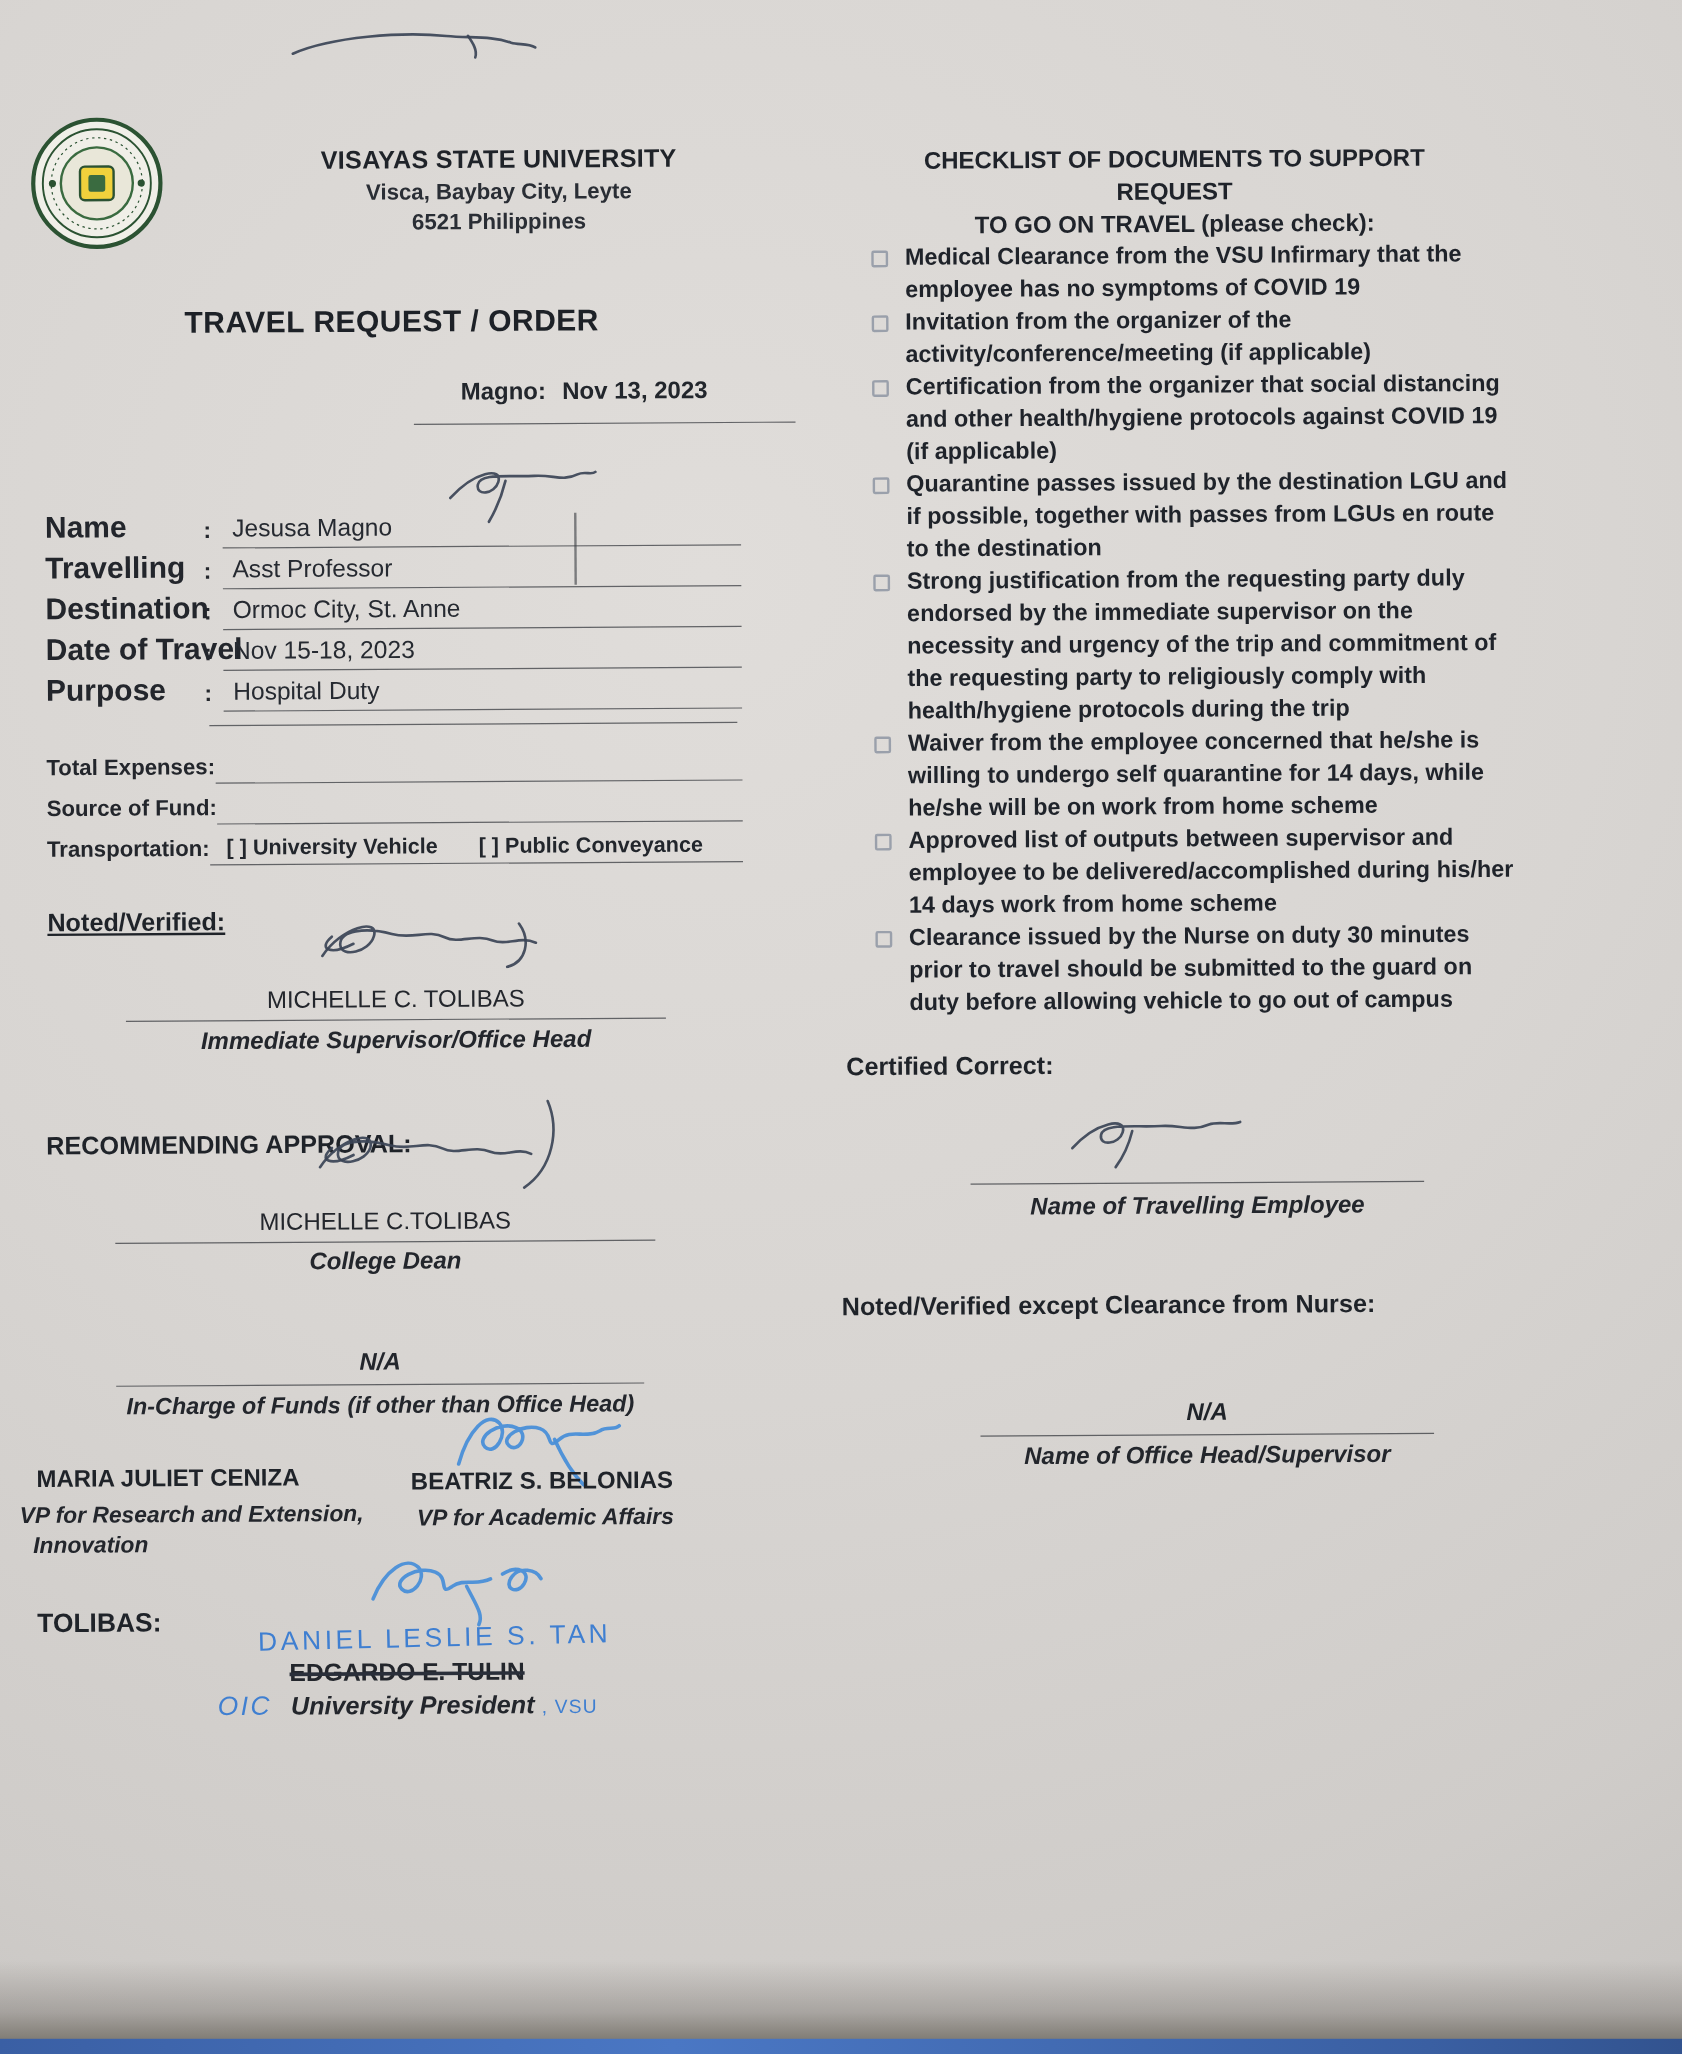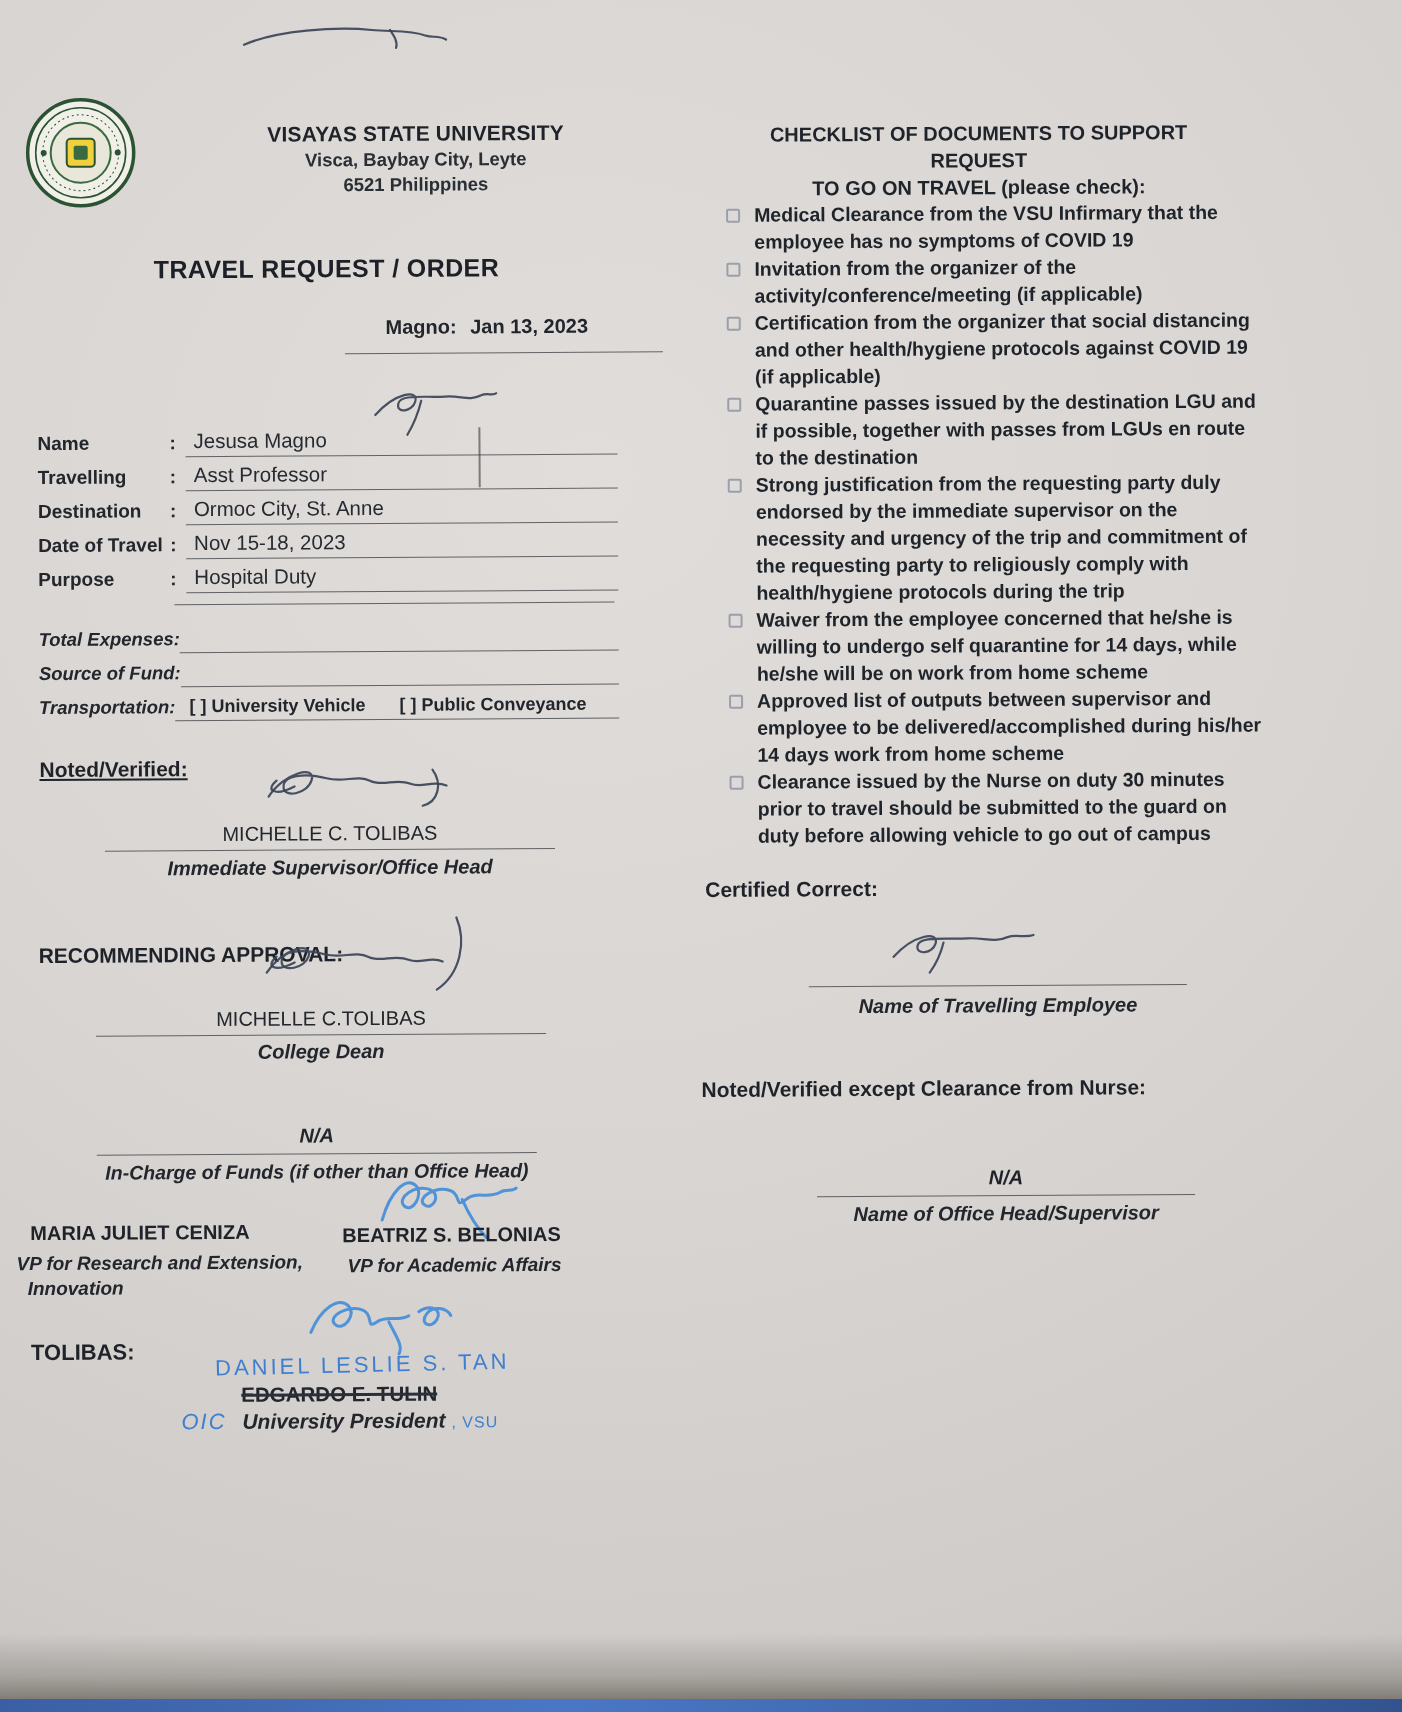--- a/index.html
+++ b/index.html
@@ -17,24 +17,24 @@
   .sig path{fill:none;stroke-linecap:round;stroke-linejoin:round;}
   .sig.dark path{stroke:#3b4456;stroke-width:2.2;opacity:.92;}
   .sig.blue path{stroke:#4a8fd8;stroke-width:3;opacity:.95;}
 
   .hdr-uni{font-size:21px;font-weight:700;color:#1f2329;letter-spacing:.2px;}
   .hdr-addr{font-size:18.5px;font-weight:700;color:#2a2e35;margin-top:3px;}
   .form-title{font-size:25px;font-weight:700;color:#1d2127;letter-spacing:.4px;}
   .date-line{font-size:20px;font-weight:700;color:#22262c;}
 
   .frow{display:flex;align-items:flex-end;height:32px;color:#23262c;}
-  .flabel{font-weight:700;width:132px;font-size:19px;white-space:nowrap;padding-bottom:3px;}
+  .flabel{font-weight:700;width:132px;font-size:25px;white-space:nowrap;padding-bottom:3px;}
   .fcolon{width:16px;font-weight:700;font-size:19px;padding-bottom:3px;}
   .fvalue{flex:1;border-bottom:1.6px solid rgba(50,52,58,.72);padding:0 4px 3px 8px;font-size:20.5px;color:#262a31;white-space:nowrap;}
-  .flabel2{font-weight:700;font-size:18.5px;white-space:nowrap;padding-bottom:3px;font-style:italic;}
+  .flabel2{font-weight:700;font-size:18.5px;white-space:nowrap;padding-bottom:3px;}
   .ffill{flex:1;border-bottom:1.6px solid rgba(50,52,58,.72);padding-bottom:3px;}
   .topt{font-weight:700;font-size:18px;color:#22262c;white-space:nowrap;}
 
   .secl{font-size:21px;font-weight:700;color:#1f2329;}
   .signname{font-size:20px;color:#23262c;}
   .signtitle{font-size:20px;font-weight:700;font-style:italic;color:#23262c;}
 
   .ck-title{font-size:20px;line-height:27px;font-weight:700;color:#1f232a;}
   .clist{display:flex;flex-direction:column;}
   .citem{display:flex;align-items:flex-start;}
@@ -75,21 +75,21 @@
   <div class="abs center" style="left:200px;top:120px;width:440px;">
     <div class="hdr-uni">VISAYAS STATE UNIVERSITY</div>
     <div class="hdr-addr">Visca, Baybay City, Leyte</div>
     <div class="hdr-addr">6521   Philippines</div>
   </div>
 
   <div class="abs center form-title" style="left:120px;top:252px;width:420px;">TRAVEL REQUEST / ORDER</div>
 
   <div class="abs center date-line" style="left:300px;top:314px;width:380px;">
     <span>Magno:</span>
-    <span style="margin-left:8px;">Jan 13, 2023</span>
+    <span style="margin-left:8px;">Nov 13, 2023</span>
   </div>
   <div class="abs rule" style="left:348px;top:326px;width:318px;height:26px;"></div>
 
   <svg class="sig dark abs" style="left:372px;top:383px;width:130px;height:55px;" viewBox="0 0 130 55">
     <path d="M6 30 C 26 8, 50 4, 46 17 C 43 27, 27 29, 29 19 C 31 9, 55 13, 76 12 C 92 11, 100 17, 112 11 C 118 8, 124 12, 127 9"></path>
     <path d="M52 16 C 49 28, 44 40, 38 50"></path>
   </svg>
 
   <div class="frow abs" style="left:40px;top:422px;width:580px;">
     <span class="flabel">Name</span>

